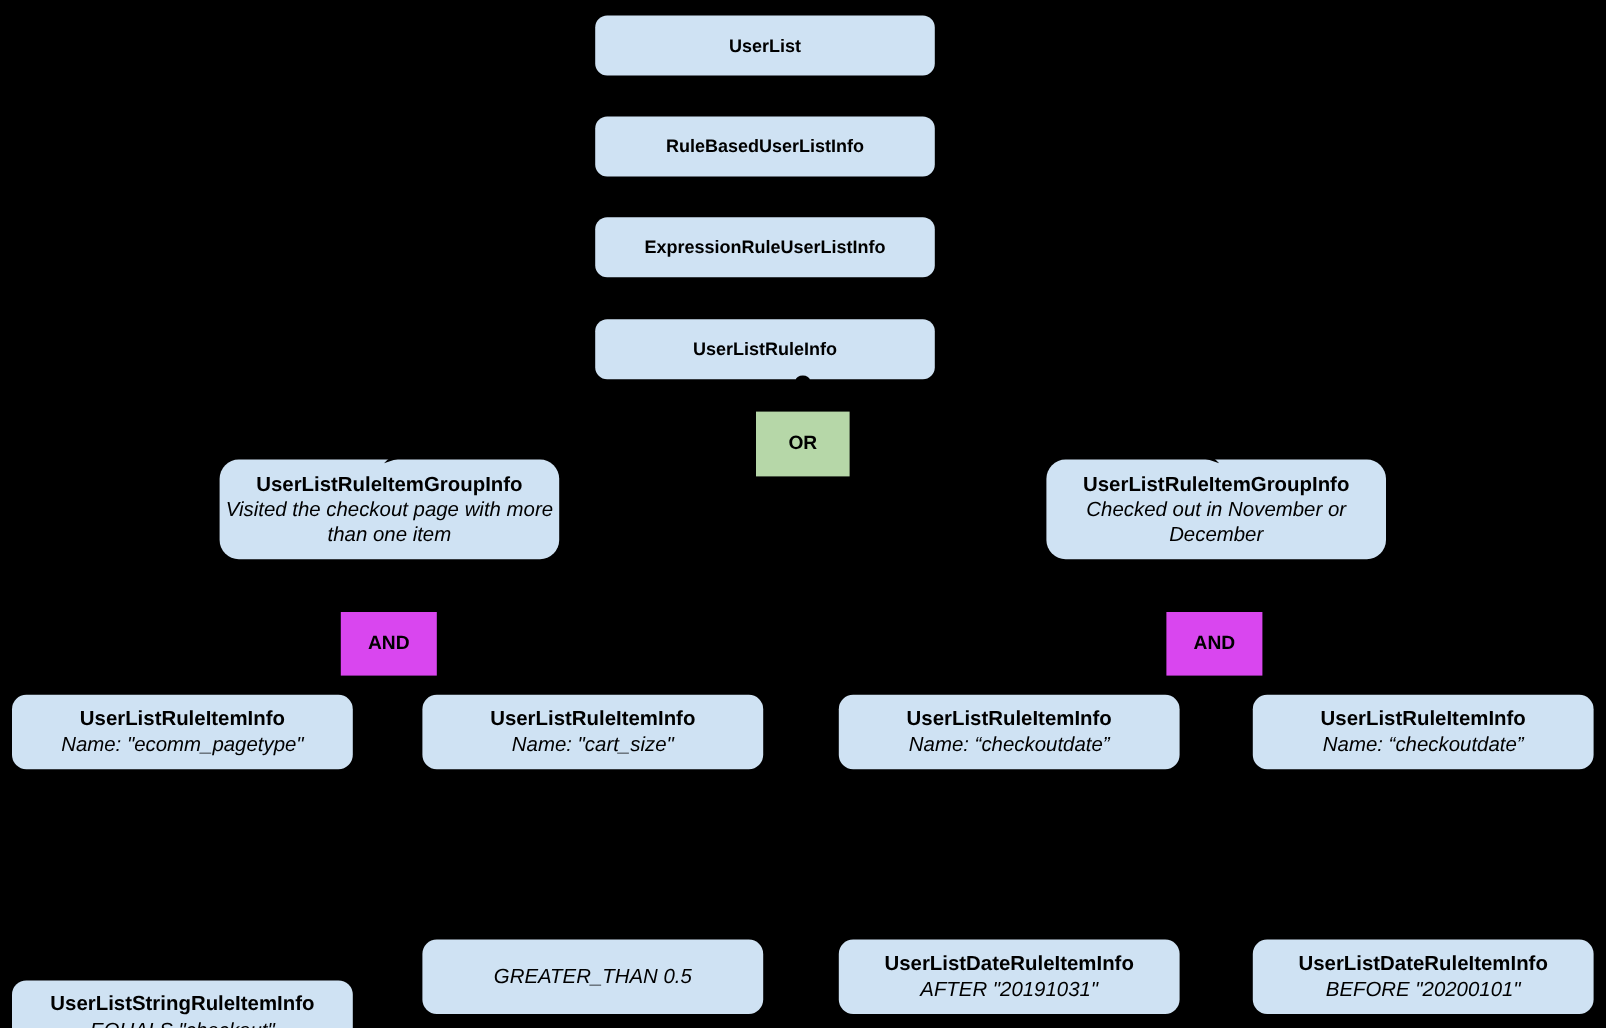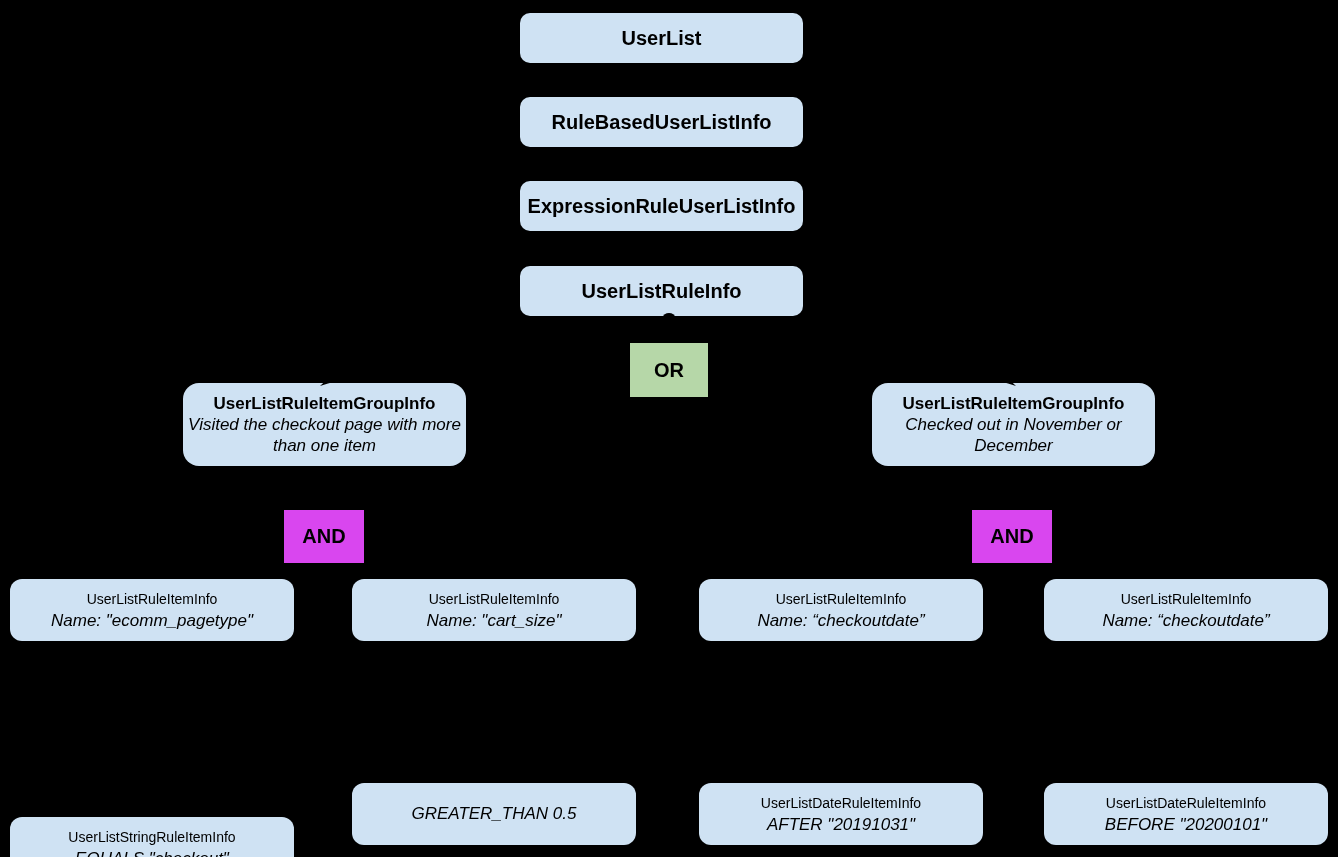--- a/index.html
+++ b/index.html
@@ -21,24 +21,24 @@
     background: #cfe2f3;
     border-radius: 10px;
     display: flex;
     flex-direction: column;
     align-items: center;
     justify-content: center;
     text-align: center;
     box-sizing: border-box;
   }
   .chain-box {
-    left: 520px;
+    left: 496px;
     width: 283px;
     height: 50px;
-    font-size: 20px;
+    font-size: 15px;
     font-weight: bold;
   }
   .group-box {
     width: 283px;
     height: 83px;
     top: 383px;
     border-radius: 16px;
     padding: 6px 0;
   }
   .group-title {
@@ -50,21 +50,21 @@
     font-size: 17px;
     font-style: italic;
     line-height: 21px;
   }
   .op-box {
     position: absolute;
     display: flex;
     align-items: center;
     justify-content: center;
     font-weight: bold;
-    font-size: 20px;
+    font-size: 16px;
     box-sizing: border-box;
   }
   .or-box {
     background: #b6d7a8;
     left: 630px;
     top: 343px;
     width: 78px;
     height: 54px;
   }
   .and-box {
@@ -73,22 +73,22 @@
     width: 80px;
     height: 53px;
   }
   .item-box {
     width: 284px;
     height: 62px;
     border-radius: 12px;
     padding: 4px 8px;
   }
   .item-title {
-    font-size: 14px;
-    font-weight: normal;
+    font-size: 17px;
+    font-weight: bold;
     line-height: 22px;
   }
   .item-sub {
     font-size: 17px;
     font-style: italic;
     line-height: 22px;
   }
   .overlay {
     position: absolute;
     left: 0;

